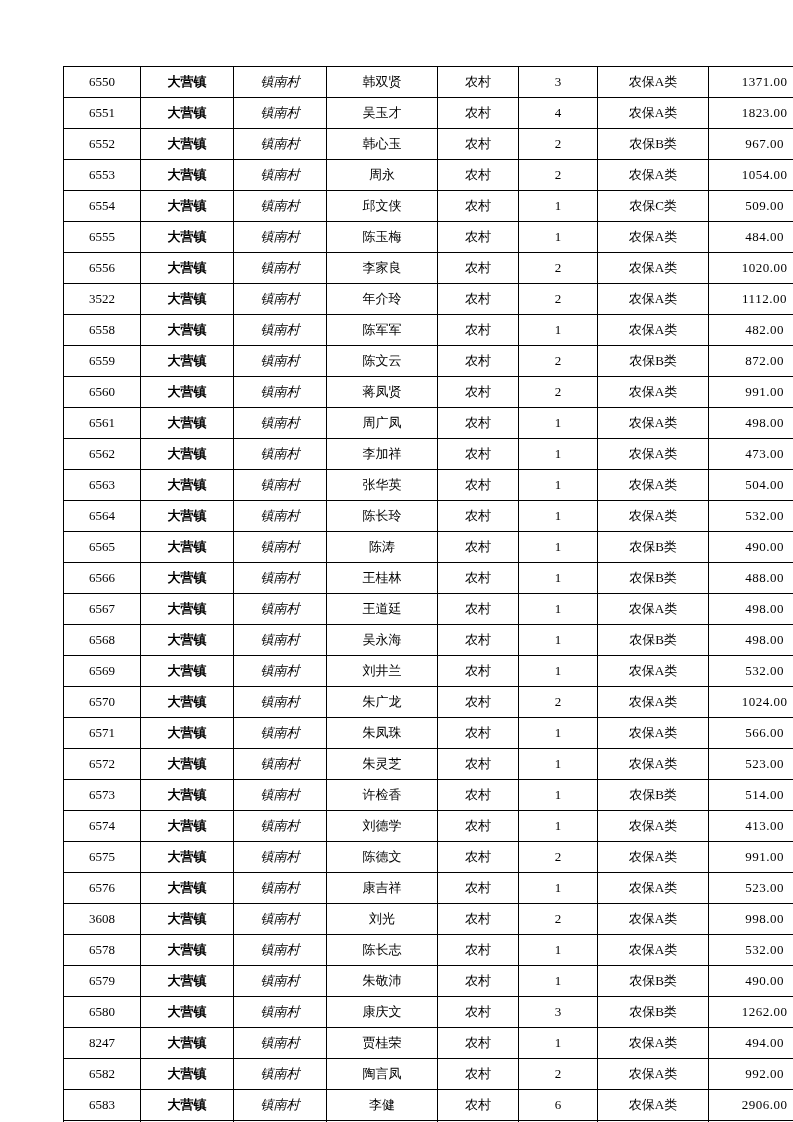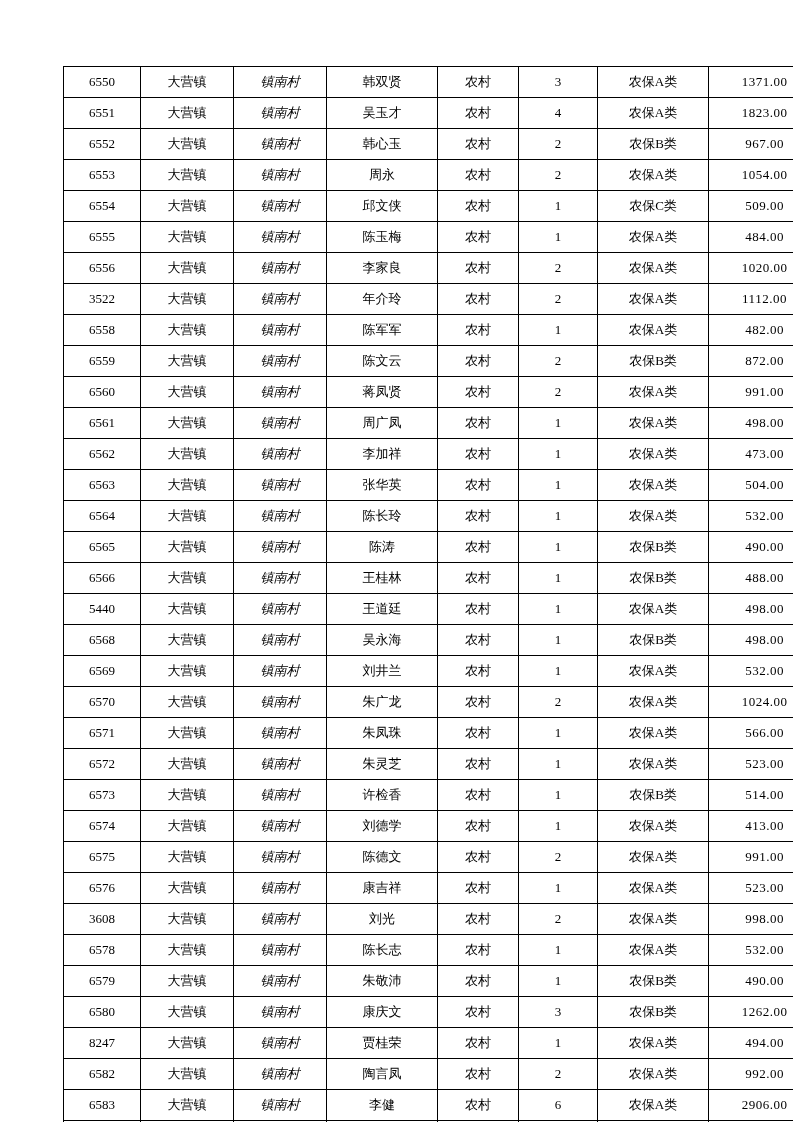--- a/index.html
+++ b/index.html
@@ -30,21 +30,21 @@
     height: 30px;
     text-align: center;
     vertical-align: middle;
     font-size: 13px;
     line-height: 1.1;
     padding: 0 2px;
     white-space: nowrap;
     overflow: hidden;
   }
   td.c-id      { width: 72px; }
-  td.c-town    { width: 88px; }
+  td.c-town    { width: 88px; font-weight: bold; }
   td.c-village { width: 88px; font-style: italic; }
   td.c-name    { width: 106px; margin-left: 8px; }
   td.c-type    { width: 76px; }
   td.c-count   { width: 74px; }
   td.c-cat     { width: 106px; }
   td.c-amount  { width: 107px; font-family: "Liberation Serif", serif; letter-spacing: 0.5px; }
 </style>
 </head>
 <body>
 
@@ -215,21 +215,21 @@
           <td class="c-id">6566</td>
           <td class="c-town">大营镇</td>
           <td class="c-village">镇南村</td>
           <td class="c-name">王桂林</td>
           <td class="c-type">农村</td>
           <td class="c-count">1</td>
           <td class="c-cat">农保B类</td>
           <td class="c-amount">488.00</td>
         </tr>
         <tr>
-          <td class="c-id">5440</td>
+          <td class="c-id">6567</td>
           <td class="c-town">大营镇</td>
           <td class="c-village">镇南村</td>
           <td class="c-name">王道廷</td>
           <td class="c-type">农村</td>
           <td class="c-count">1</td>
           <td class="c-cat">农保A类</td>
           <td class="c-amount">498.00</td>
         </tr>
         <tr>
           <td class="c-id">6568</td>

